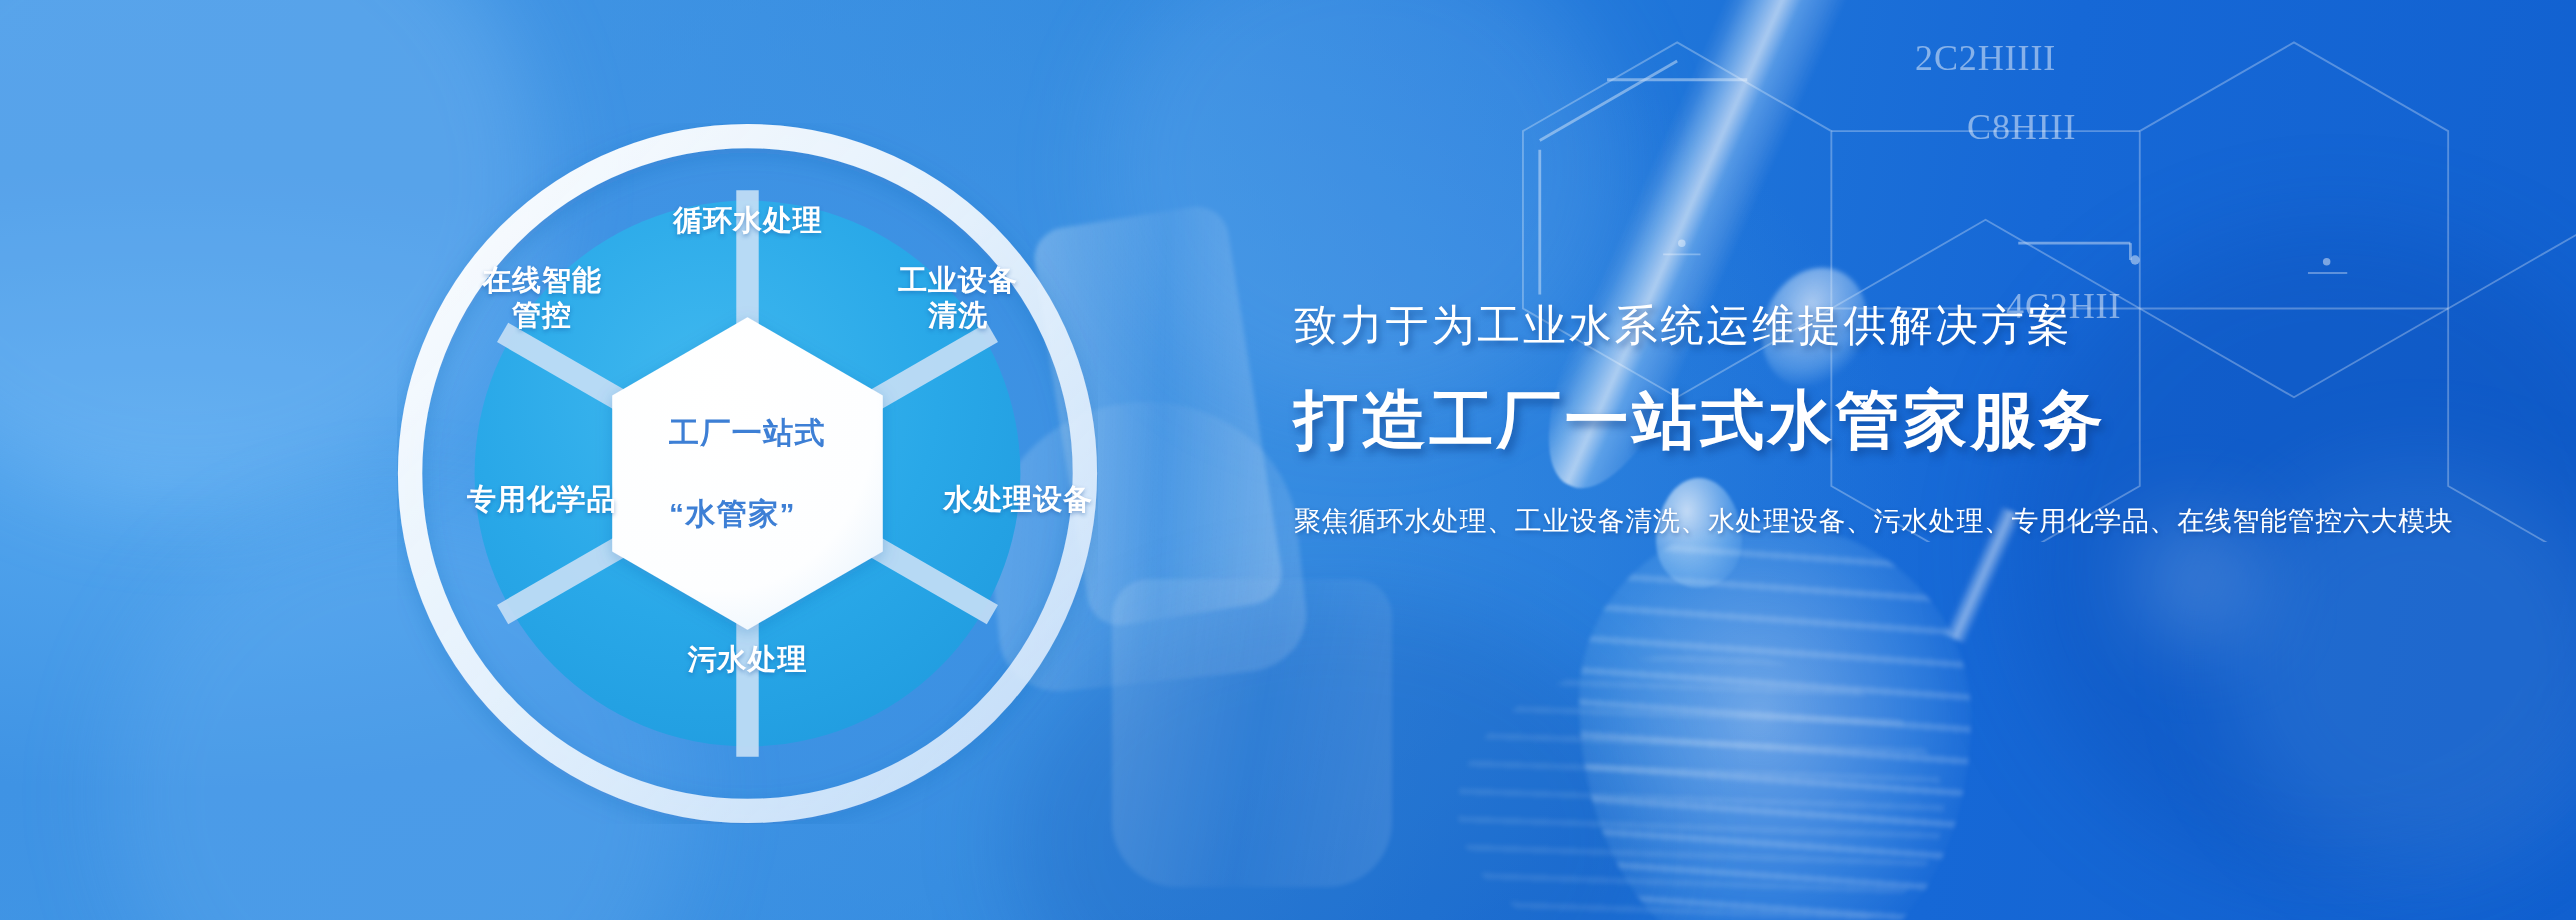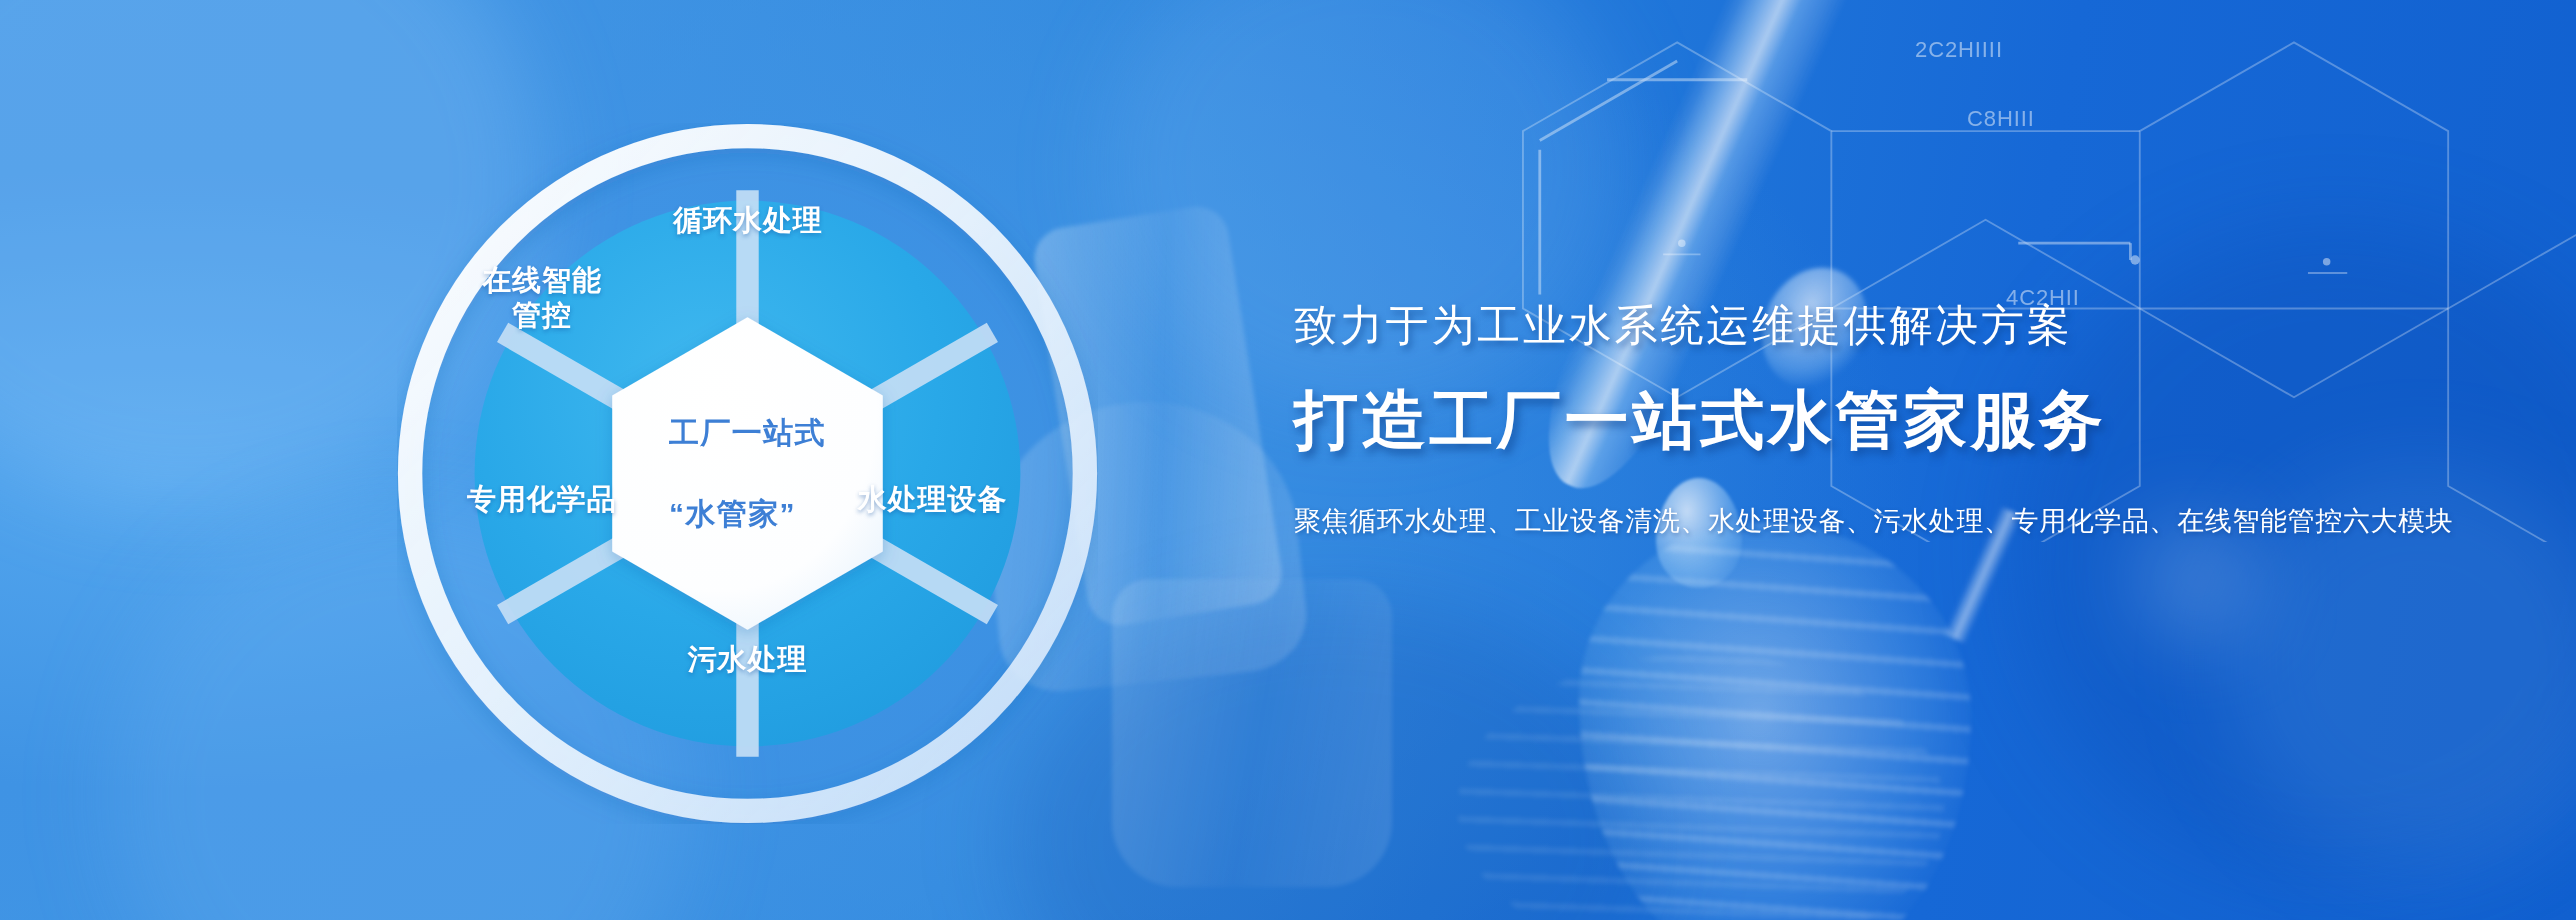--- a/index.html
+++ b/index.html
@@ -69,21 +69,21 @@
     position:absolute;
     background:linear-gradient(100deg,rgba(255,255,255,.26),rgba(255,255,255,.05) 52%,rgba(255,255,255,.20));
     filter:blur(2.3px);
   }
 
   
   .hexnet{position:absolute;left:1308px;top:-37px;width:1271px;height:579px;opacity:.72;}
 
   .formula{
     position:absolute;color:rgba(255,255,255,.48);
-    font-size:22px;letter-spacing:0.9px;font-weight:400;white-space:nowrap;
+    font-size:36px;letter-spacing:0.9px;font-weight:400;white-space:nowrap;font-family:Liberation Serif, serif;
   }
 
   
   #wheel{position:absolute;left:397px;top:123px;width:701px;height:701px;}
   #wheel svg{position:absolute;inset:0;width:100%;height:100%;}
 
   .seg-label{
     position:absolute;color:#ffffff;font-weight:bold;text-align:center;
     line-height:1.22;letter-spacing:0.9px;white-space:pre-line;
     text-shadow:0 1.9px 4.7px rgba(18,80,160,.45);
@@ -202,21 +202,23 @@
         <line x1="375" y1="375" x2="637" y2="224"></line>
         <line x1="375" y1="375" x2="375" y2="678"></line>
         <line x1="375" y1="375" x2="113" y2="526"></line>
         <line x1="375" y1="375" x2="113" y2="224"></line>
       </g>
 
       <polygon points="375,143 576,259 576,491 375,607 174,491 174,259" fill="url(#coreGrad)" filter="url(#softShadow)" transform="translate(375 375) scale(0.72) translate(-375 -375)"></polygon>
     </svg>
 
     <div class="seg-label" style="left:220px;top:80px;width:262px;font-family:Liberation Serif, serif;">循环水处理</div>
-    <div class="seg-label" style="left:400px;top:359px;width:271px;">水处理设备</div>
+    <div class="seg-label" style="left:444px;top:140px;width:234px;">工业设备
+清洗</div>
+    <div class="seg-label" style="left:425px;top:359px;width:271px;text-align:right;">水处理设备</div>
     <div class="seg-label" style="left:229px;top:519px;width:243px;">污水处理</div>
     <div class="seg-label" style="left:9.3px;top:359px;width:271px;">专用化学品</div>
     <div class="seg-label" style="left:28px;top:140px;width:234px;">在线智能
 管控</div>
 
     <div class="center-label">
       <div>工厂一站式</div>
       <div>“水管家”</div>
     </div>
   </div>

